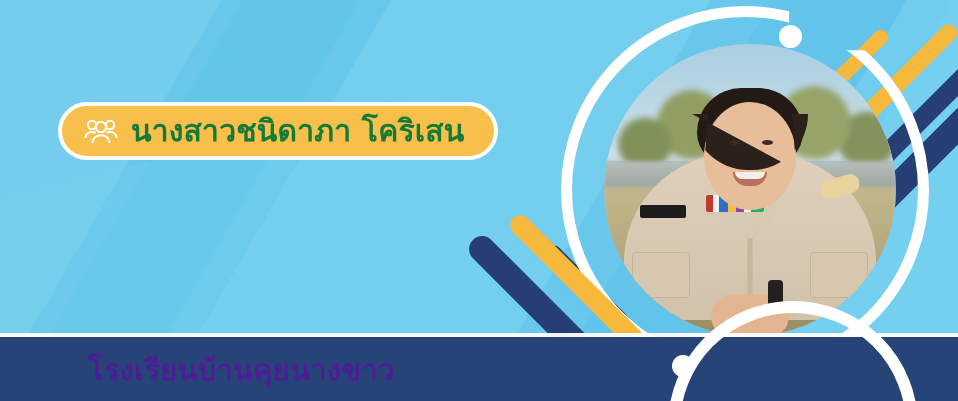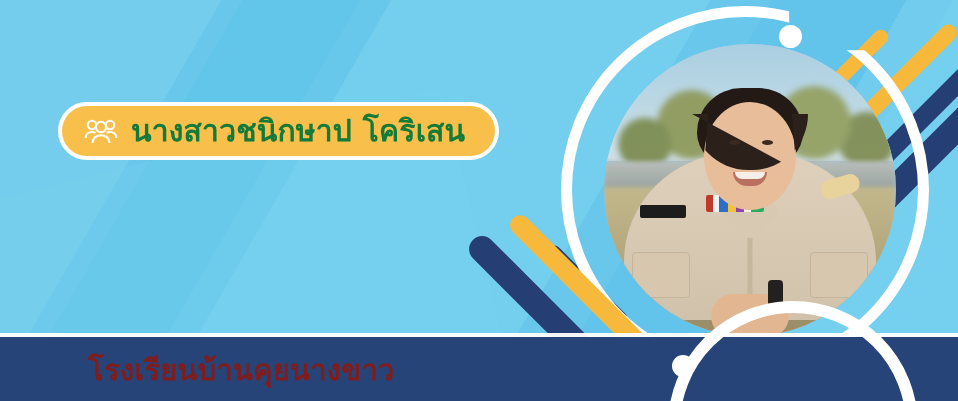--- a/index.html
+++ b/index.html
@@ -169,21 +169,21 @@
     position:absolute;left:0;bottom:0;width:958px;height:64px;
     background:#274478;
     z-index:9;
   }
   .bar-sep{
     position:absolute;left:0;bottom:64px;width:958px;height:4px;
     background:#ffffff;z-index:9;opacity:.95;
   }
   .school{
     position:absolute;left:88px;bottom:8px;
-    color:#7f1d1d;font-size:29px;font-weight:bold;letter-spacing:.3px;
+    color:#4c1d95;font-size:29px;font-weight:bold;letter-spacing:.3px;
     white-space:nowrap;z-index:10;
     font-family:"DejaVu Sans","Liberation Sans",sans-serif;
   }
   
   .bar-arc{
     position:absolute;right:40px;bottom:-150px;
     width:250px;height:250px;border-radius:50%;
     border:12px solid #ffffff;box-sizing:border-box;
     clip-path:polygon(0% 0%,100% 0%,100% 42%,0% 42%);
     z-index:10;
@@ -248,21 +248,21 @@
     <svg class="badge-icon" viewBox="0 0 34 30">
       <g fill="none" stroke="#ffffff" stroke-width="2.1">
         <circle cx="8" cy="9" r="4.2"></circle>
         <circle cx="26" cy="9" r="4.2"></circle>
         <path d="M1.6 22c0-3.6 2.9-6 6.4-6 1.3 0 2.5.3 3.5.9"></path>
         <path d="M32.4 22c0-3.6-2.9-6-6.4-6-1.3 0-2.5.3-3.5.9"></path>
         <circle cx="17" cy="11" r="5.2"></circle>
         <path d="M8.4 27c0-4.6 3.8-7.8 8.6-7.8s8.6 3.2 8.6 7.8"></path>
       </g>
     </svg>
-    <span class="badge-name">นางสาวชนิกษาป  โคริเสน</span>
+    <span class="badge-name">นางสาวชนิดาภา  โคริเสน</span>
   </div>
 
 
   <div class="bar-sep"></div>
   <div class="bottom-bar"></div>
   <div class="bar-arc"></div>
   <div class="bar-dot"></div>
   <div class="school">โรงเรียนบ้านคุยนางขาว</div>
 
 </div>

